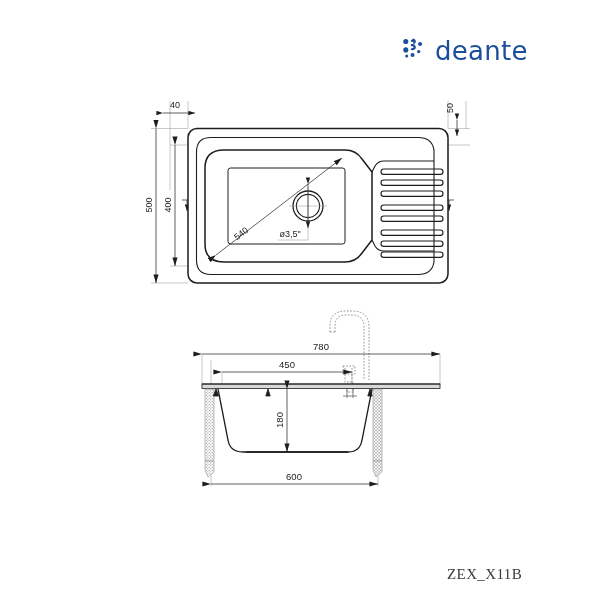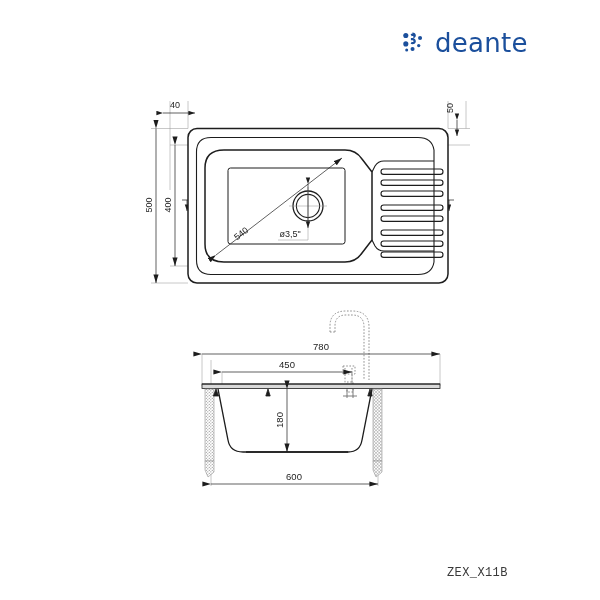--- a/index.html
+++ b/index.html
@@ -20,40 +20,40 @@
     width: 600px;
     height: 600px;
   }
   .brand-wrap {
     position: absolute;
     left: 398px;
     top: 22px;
     width: 130px;
     height: 42px;
     display: flex;
-    align-items: center;
+    align-items: flex-end;
     gap: 7px;
   }
   .brand-mark { width: 30px; height: 30px; display:block; }
   .brand-text {
     font-family: "DejaVu Sans", sans-serif;
     font-size: 26px;
     letter-spacing: 0.3px;
     color: #1b4f9c;
     line-height: 1;
     font-weight: 400;
   }
   .code-label {
     position: absolute;
     left: 447px;
     top: 566px;
-    font-size: 12px;
+    font-size: 15px;
     color: #3a3a3a;
     letter-spacing: 0.4px;
-    font-family: Liberation Mono, monospace;
+    font-family: Liberation Serif, serif;
   }
   svg text {
     font-family: "Liberation Sans", sans-serif;
     fill: #1d1d1d;
   }
 </style>
 </head>
 <body>
 
 <div class="brand-wrap">

